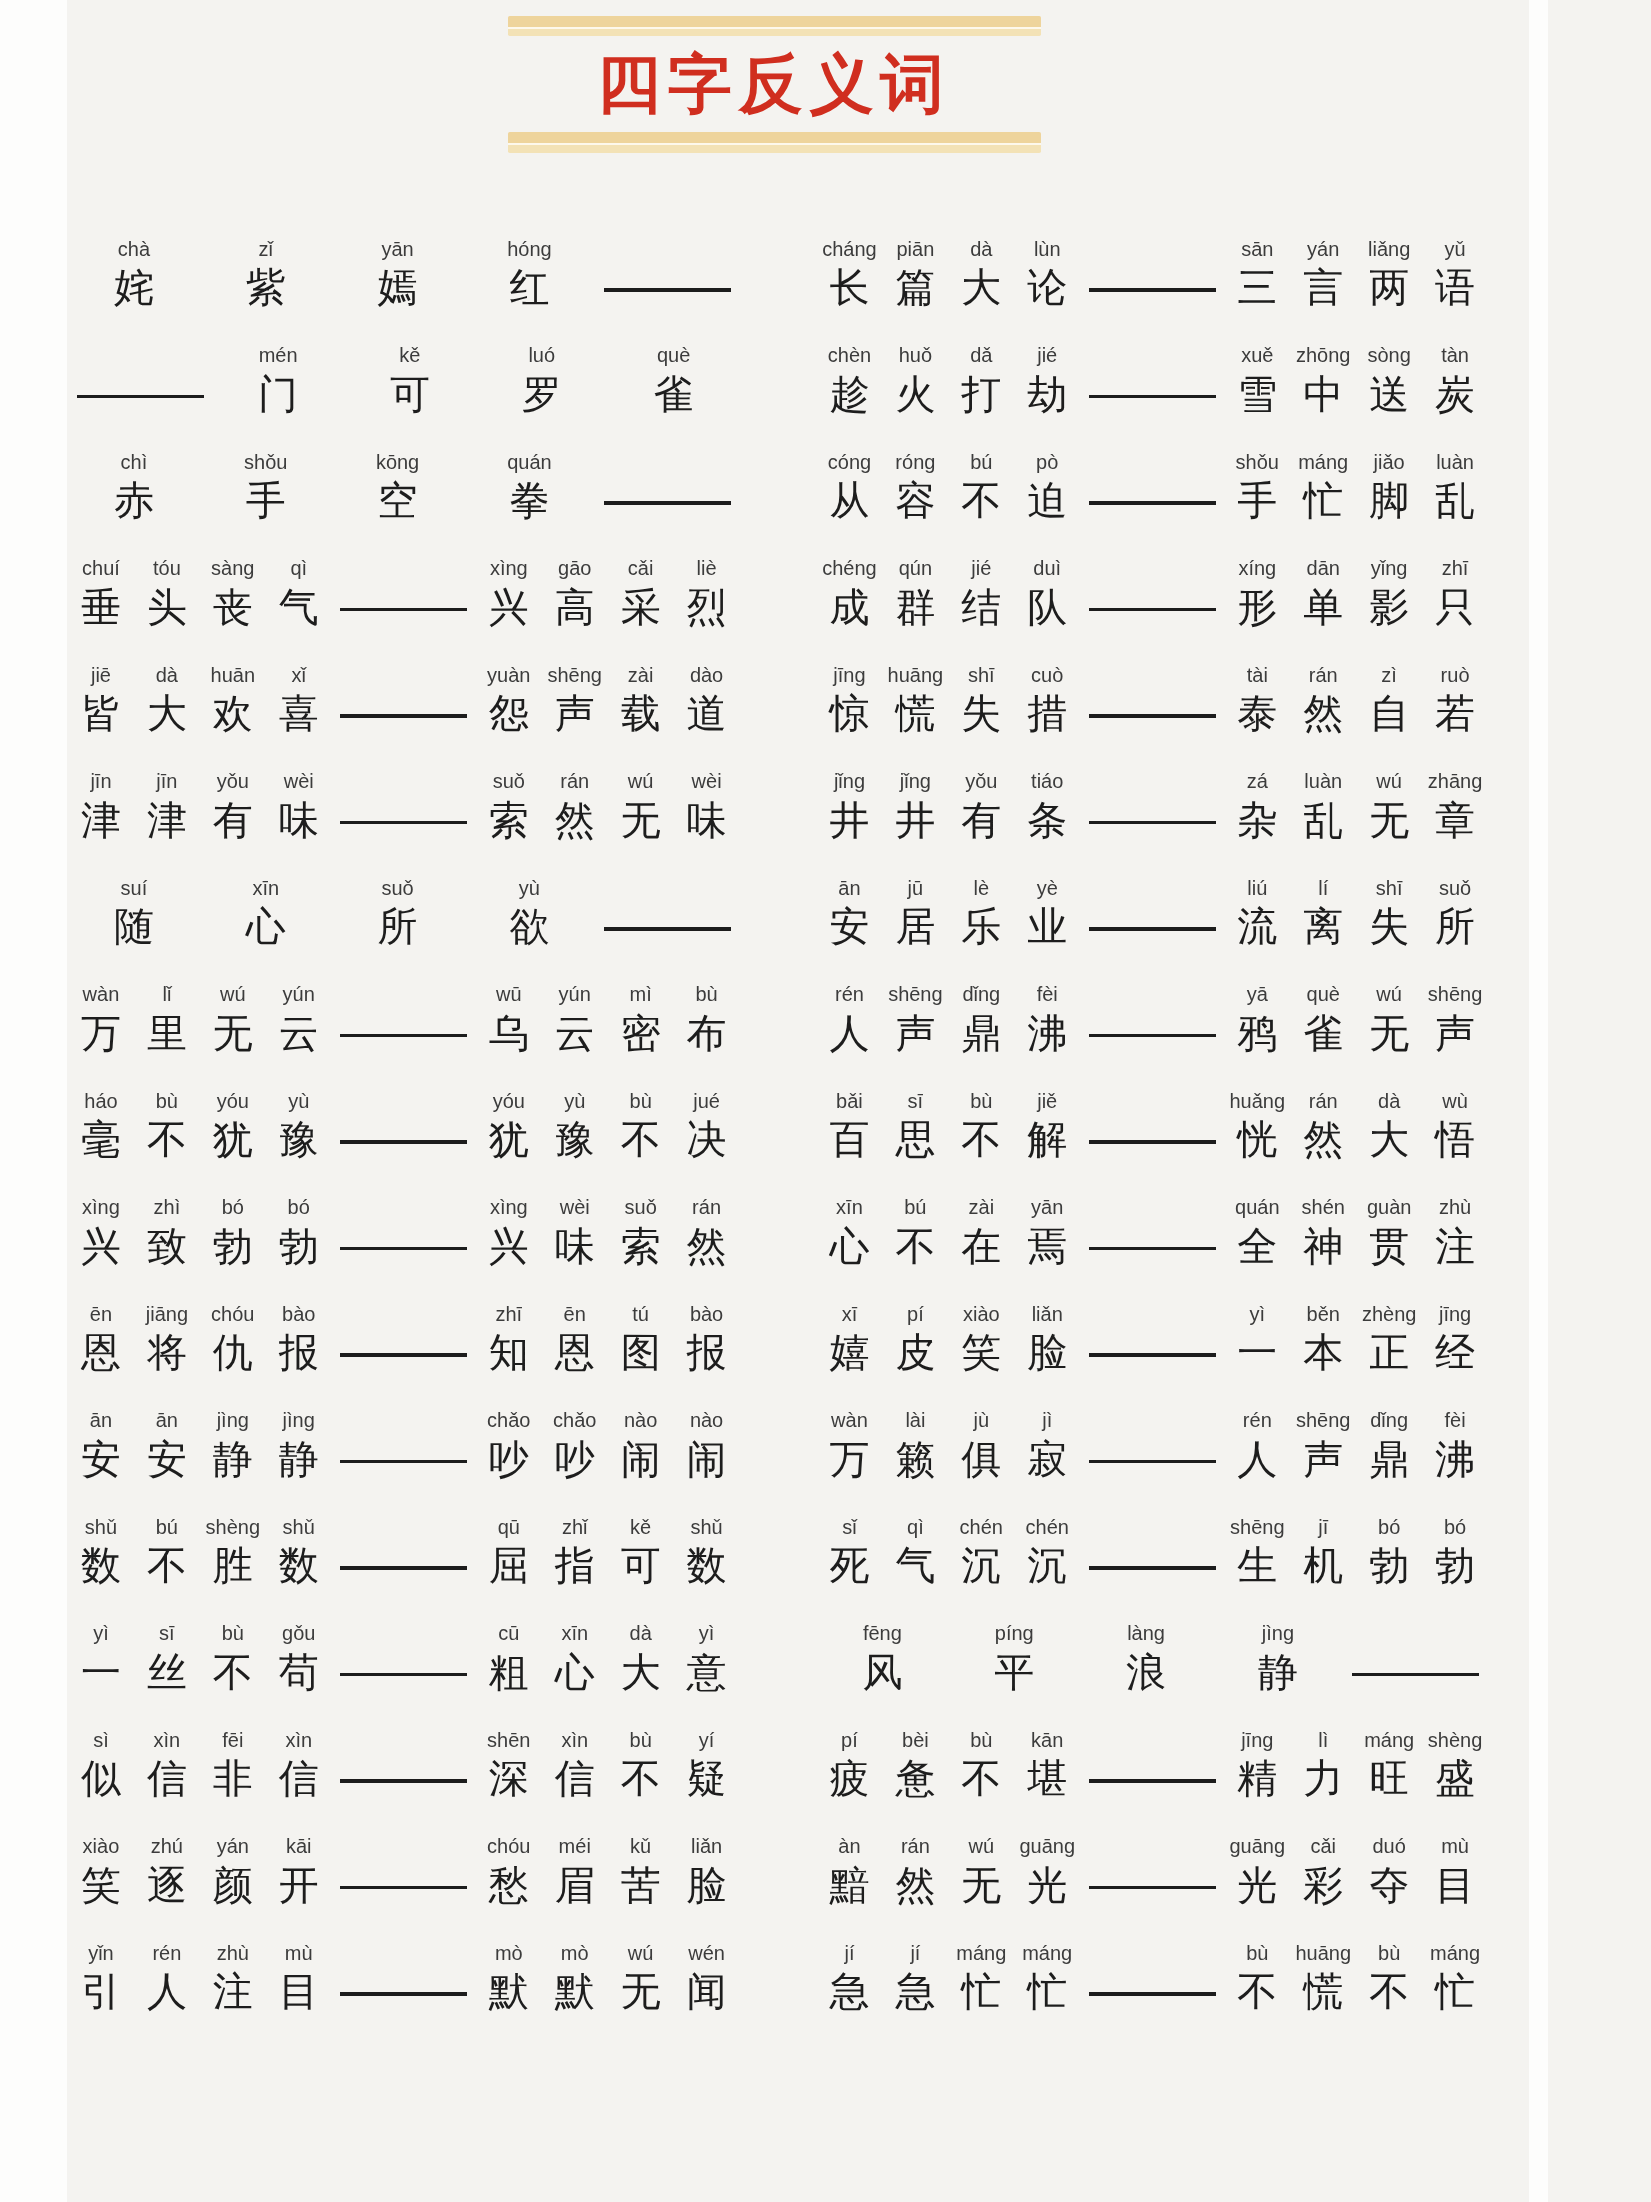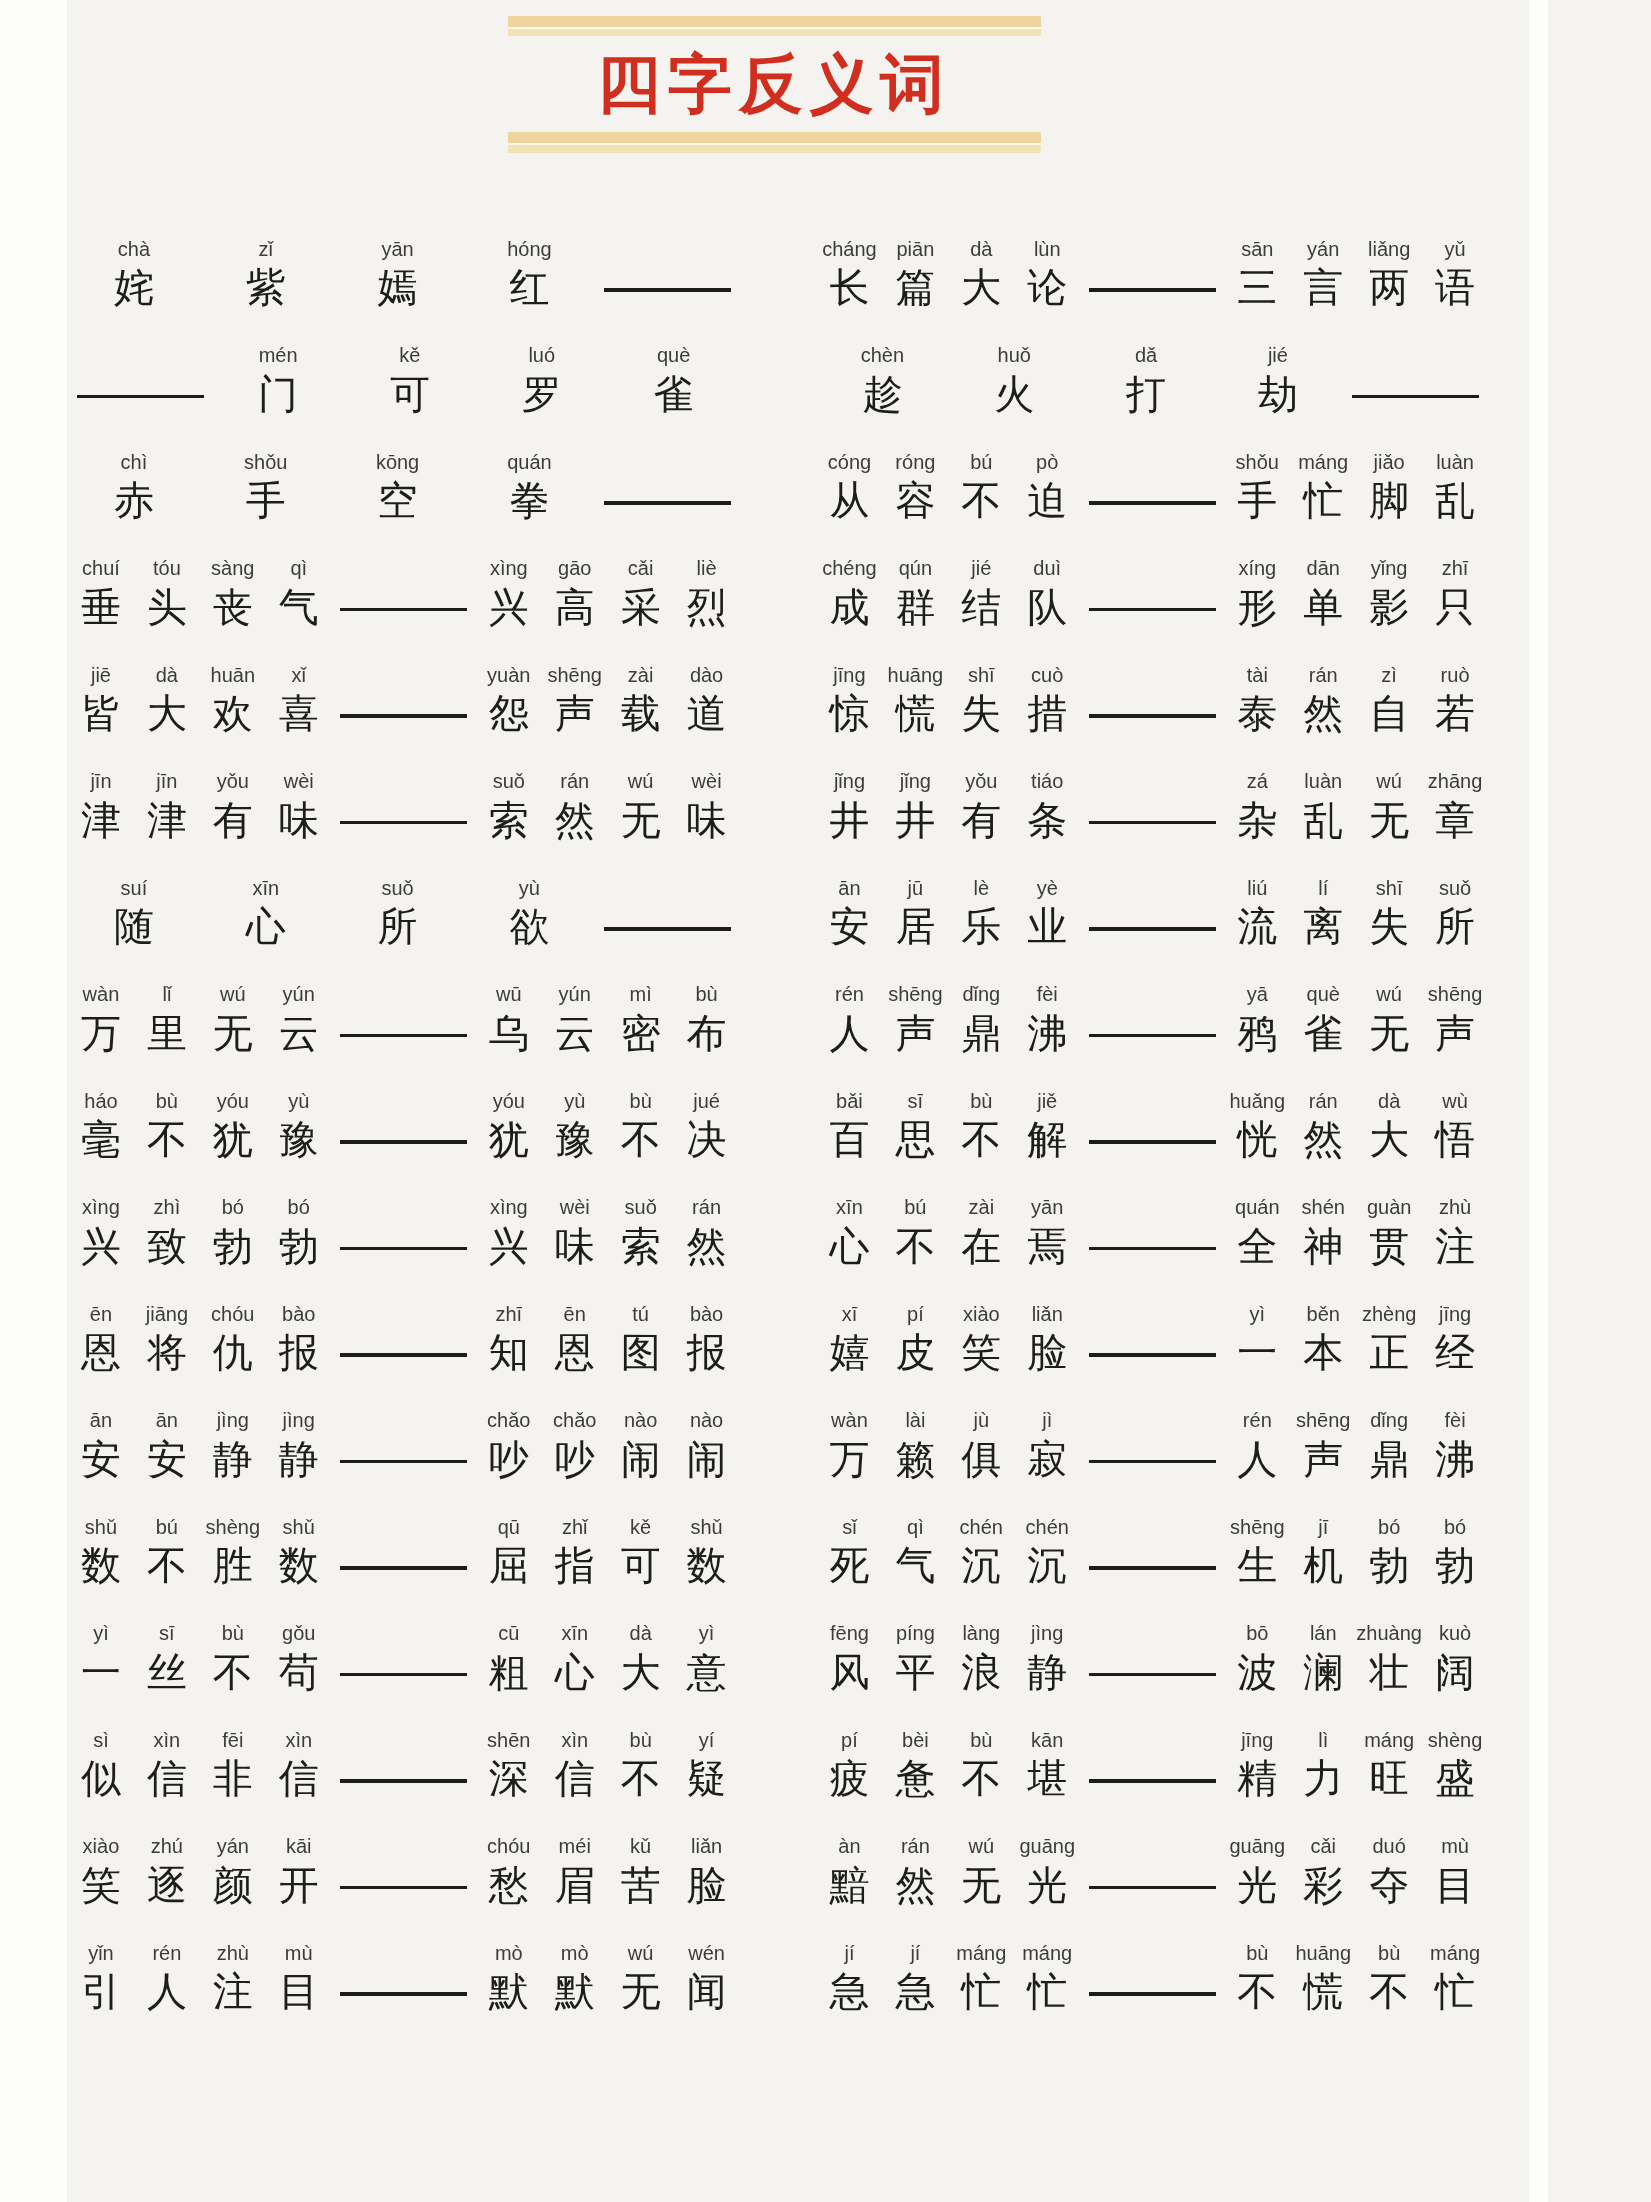--- a/index.html
+++ b/index.html
@@ -725,20 +725,38 @@
             <div class="cell">
               <div class="py">dǎ</div>
               <div class="hz">打</div>
             </div>
             <div class="cell">
               <div class="py">jié</div>
               <div class="hz">劫</div>
             </div>
           </div>
           <div class="dash"></div>
+          <div class="phrase">
+            <div class="cell">
+              <div class="py">xuě</div>
+              <div class="hz">雪</div>
+            </div>
+            <div class="cell">
+              <div class="py">zhōng</div>
+              <div class="hz">中</div>
+            </div>
+            <div class="cell">
+              <div class="py">sòng</div>
+              <div class="hz">送</div>
+            </div>
+            <div class="cell">
+              <div class="py">tàn</div>
+              <div class="hz">炭</div>
+            </div>
+          </div>
         </div>
         <div class="pair">
           <div class="phrase">
             <div class="cell">
               <div class="py">cóng</div>
               <div class="hz">从</div>
             </div>
             <div class="cell">
               <div class="py">róng</div>
               <div class="hz">容</div>
@@ -1175,38 +1193,20 @@
             <div class="cell">
               <div class="py">làng</div>
               <div class="hz">浪</div>
             </div>
             <div class="cell">
               <div class="py">jìng</div>
               <div class="hz">静</div>
             </div>
           </div>
           <div class="dash"></div>
-          <div class="phrase">
-            <div class="cell">
-              <div class="py">bō</div>
-              <div class="hz">波</div>
-            </div>
-            <div class="cell">
-              <div class="py">lán</div>
-              <div class="hz">澜</div>
-            </div>
-            <div class="cell">
-              <div class="py">zhuàng</div>
-              <div class="hz">壮</div>
-            </div>
-            <div class="cell">
-              <div class="py">kuò</div>
-              <div class="hz">阔</div>
-            </div>
-          </div>
         </div>
         <div class="pair">
           <div class="phrase">
             <div class="cell">
               <div class="py">pí</div>
               <div class="hz">疲</div>
             </div>
             <div class="cell">
               <div class="py">bèi</div>
               <div class="hz">惫</div>

